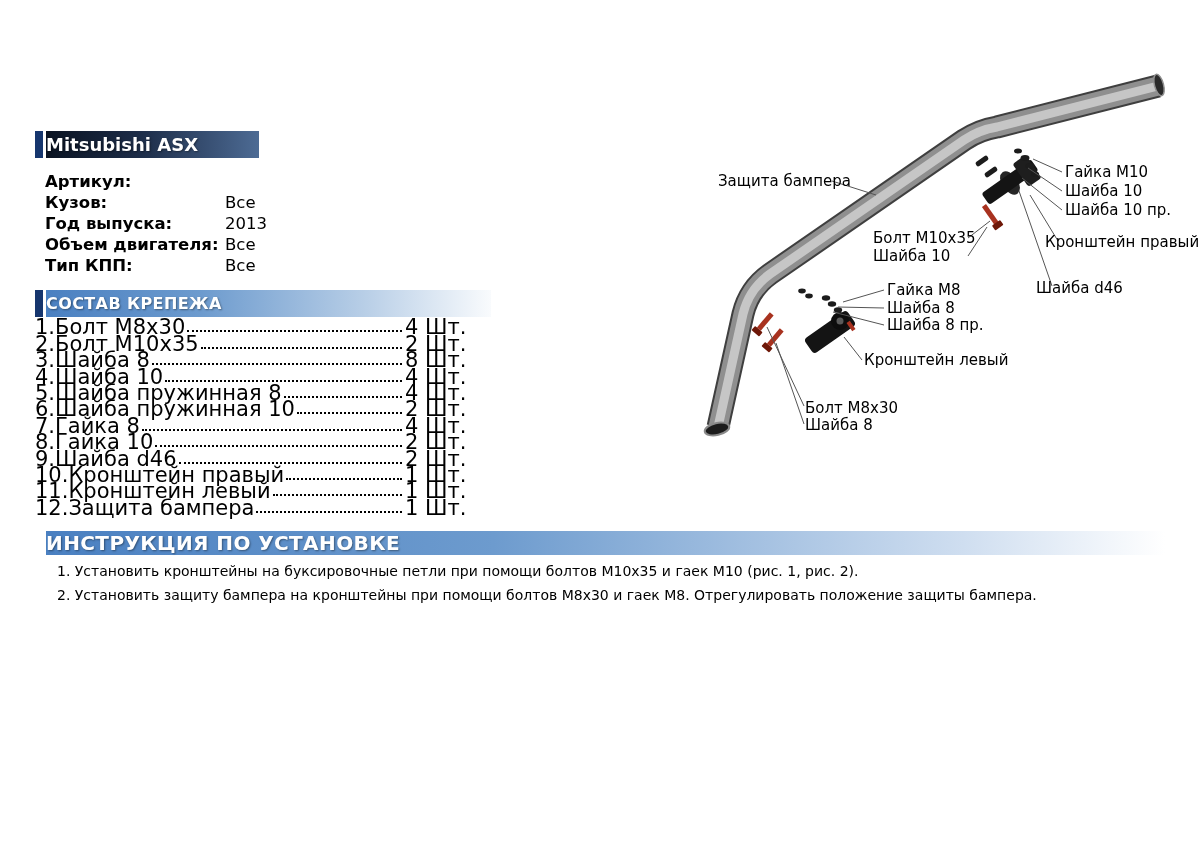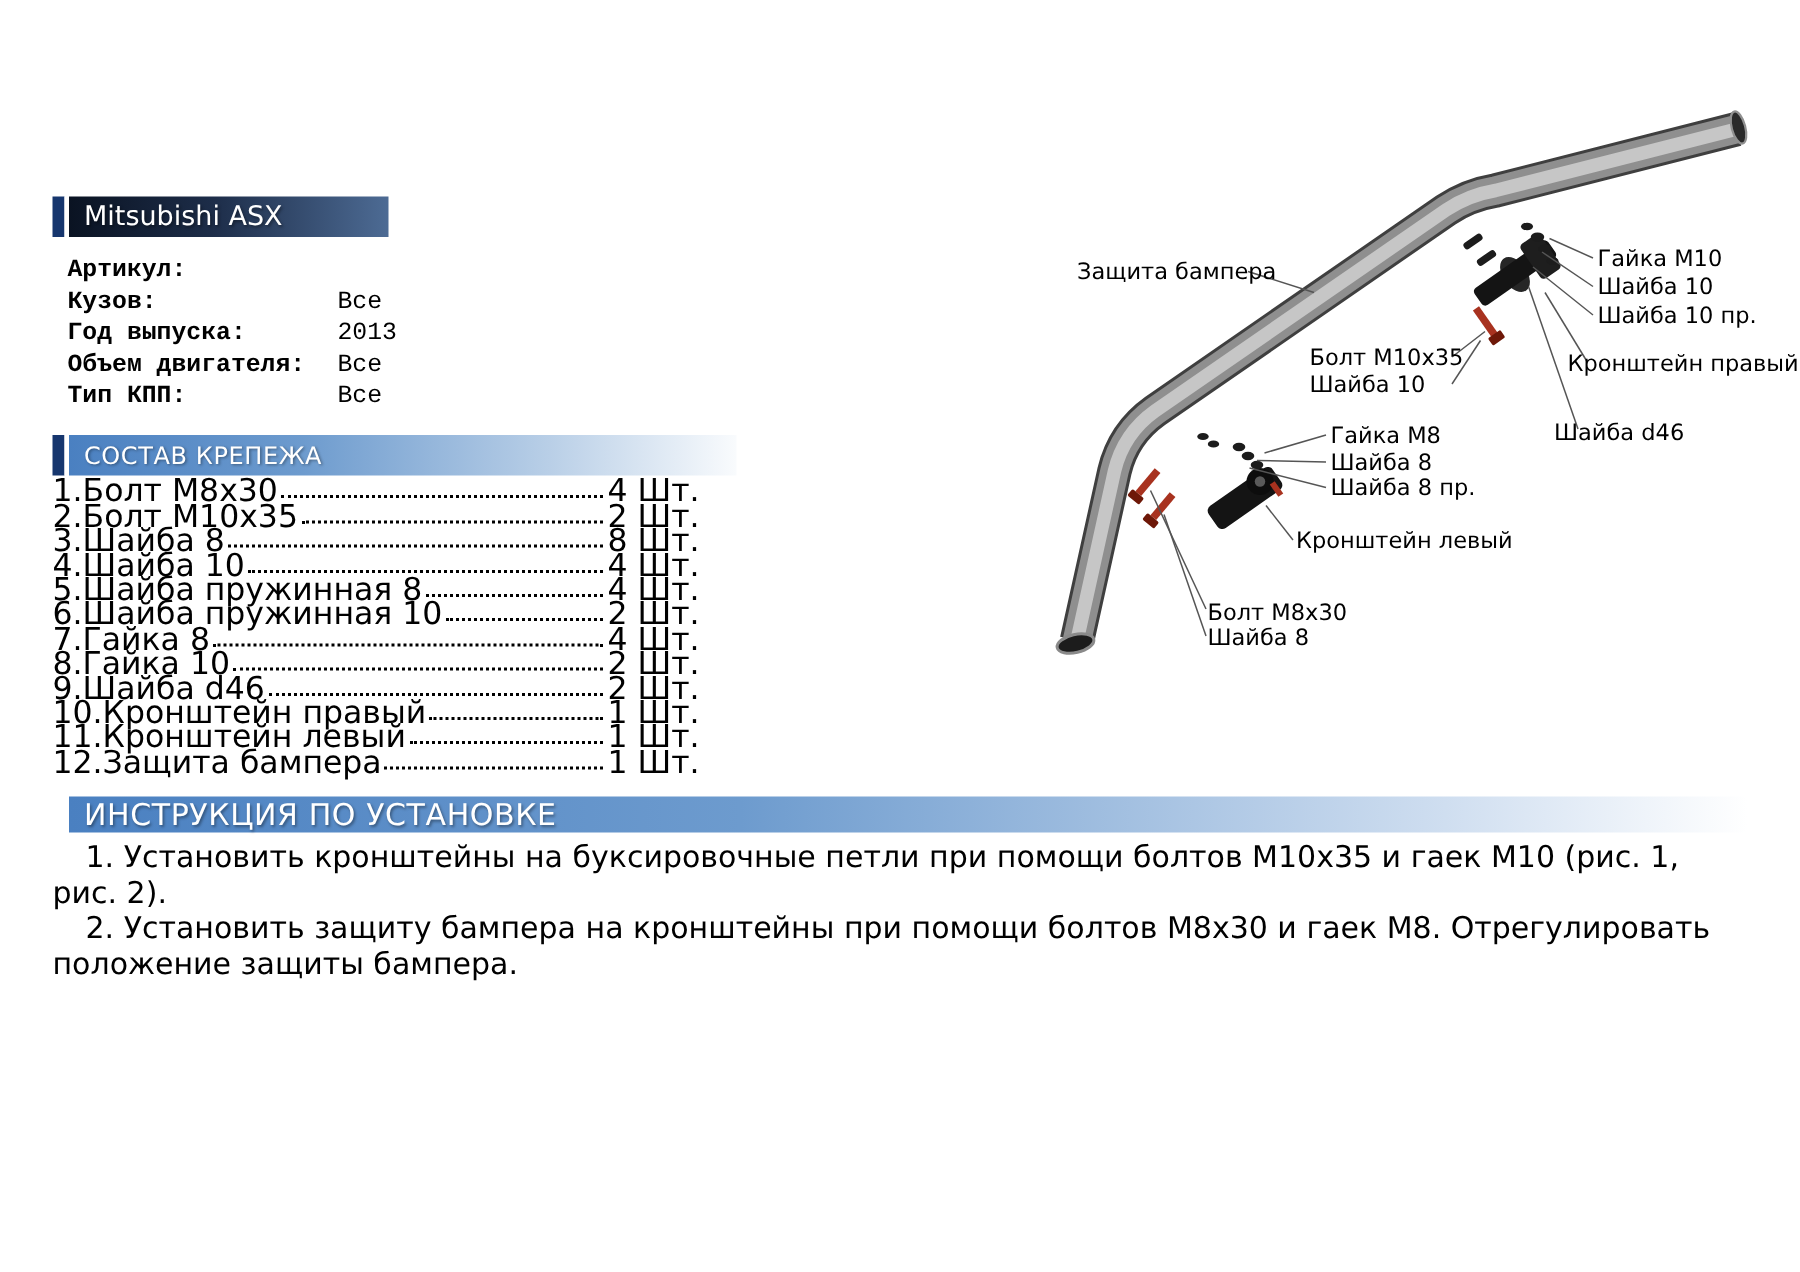--- a/index.html
+++ b/index.html
@@ -12,21 +12,21 @@
   }
   .page { position: relative; width: 1200px; height: 848px; }
   .abs { position: absolute; }
 
   
   .bar { display: flex; align-items: stretch; }
   .bar-accent { width: 8px; background: #16366e; flex: none; }
   .bar-gap { width: 3px; background: #ffffff; flex: none; }
   .bar-body {
     flex: 1; display: flex; align-items: center;
-    padding-left: 10px; color: #ffffff; font-weight: normal;
+    color: #ffffff; font-weight: bold;
     text-shadow: 1px 1px 2px rgba(0,0,0,0.40);
     white-space: nowrap;
   }
 
   #model-bar { left: 35px; top: 131px; width: 224px; height: 27px; }
   #model-bar .bar-body {
     background: linear-gradient(90deg, #0a1322 0%, #1d2d49 45%, #4d6b94 100%);
     font-size: 18px;
   }
 
@@ -37,33 +37,33 @@
   }
 
   #instr-bar { left: 35px; top: 527px; width: 1130px; height: 28px; align-items: flex-end; }
   #instr-bar .bar-body {
     background: linear-gradient(90deg, #4a80c1 0%, #6d9bce 40%, #cfdef0 82%, #ffffff 100%);
     font-size: 20px; letter-spacing: 0.4px;
   }
 
   
   #specs { left: 35px; top: 170px; width: 660px; font-size: 16.5px; }
-  .spec-row { display: flex; height: 21px; align-items: flex-start; font-family: Liberation Mono, monospace; }
+  .spec-row { display: flex; height: 21px; align-items: flex-end; }
   .spec-label { width: 190px; padding-left: 10px; font-weight: bold; white-space: nowrap; }
   .spec-value { white-space: nowrap; }
 
   
   #parts-list { left: 35px; top: 319px; width: 442px; font-size: 21px; }
   .part-row { display: flex; align-items: flex-end; height: 16.4px; line-height: 16px; }
   .part-name { white-space: nowrap; flex: none; }
   .part-leader { flex: 1; min-width: 8px; border-bottom: 2px dotted #000; margin: 0 3px 3px 2px; }
   .part-qty { width: 72px; flex: none; white-space: nowrap; }
 
   
-  #instructions { left: 35px; top: 560px; width: 1132px; font-size: 20px; line-height: 23.5px; }
+  #instructions { left: 35px; top: 560px; width: 1132px; font-size: 14px; line-height: 23.5px; }
   #instructions p { text-indent: 22px; margin: 0; }
 
   
   #diagram { left: 680px; top: 55px; width: 520px; height: 400px; }
   #diagram svg { font-family: "DejaVu Sans", "Liberation Sans", sans-serif; font-size: 15px; }
   .callout { stroke: #555; stroke-width: 1; }
   .dlabel { fill: #000; }
 </style>
 </head>
 <body>

